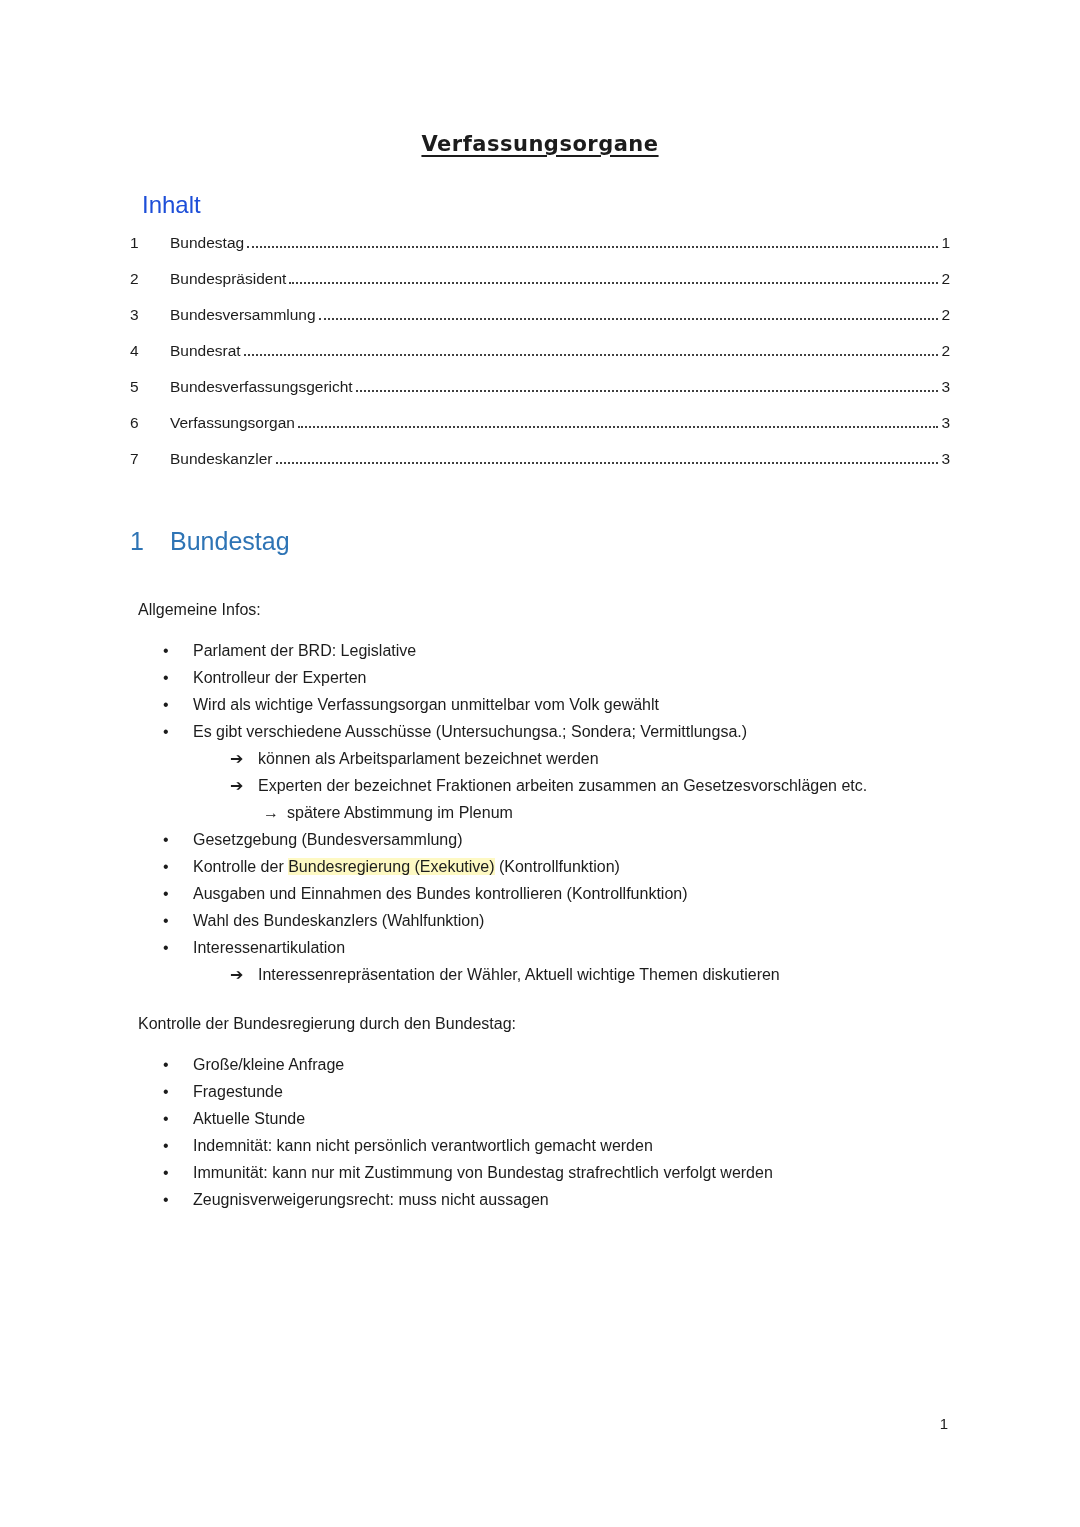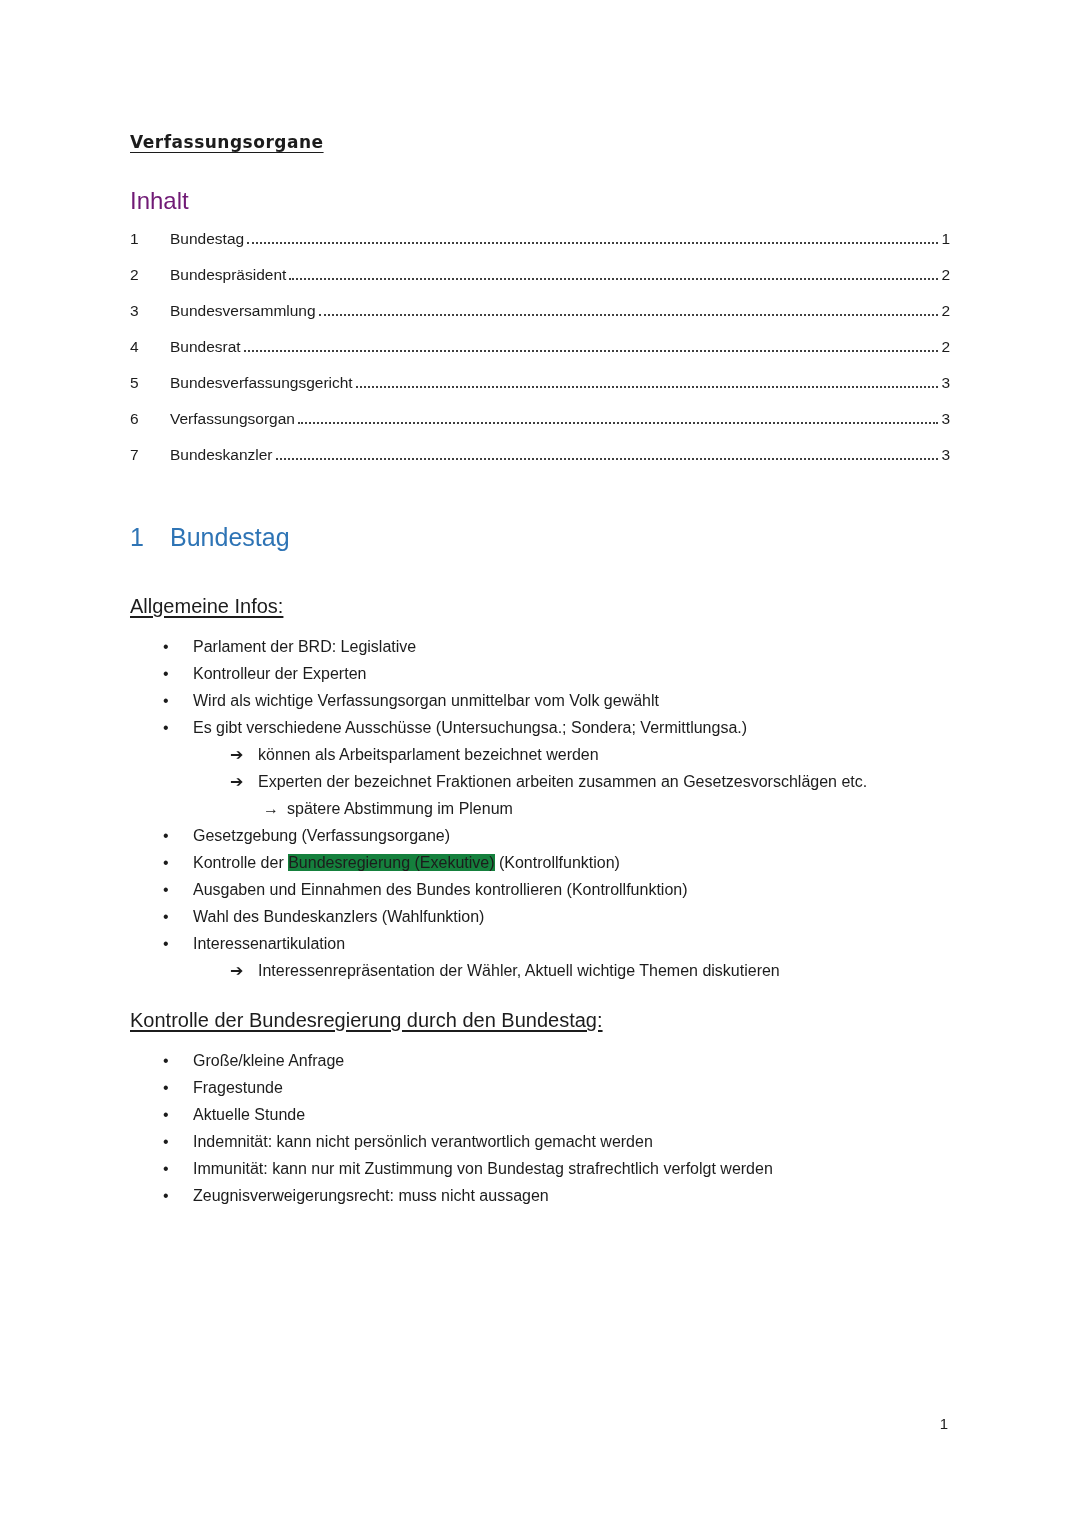--- a/index.html
+++ b/index.html
@@ -9,35 +9,35 @@
     height: 1527px;
     margin: 0 auto;
     background: #ffffff;
     position: relative;
     padding: 132px 130px 0 130px;
     color: #1c1c1c;
     font-family: "Liberation Sans", "DejaVu Sans", sans-serif;
     overflow: hidden;
   }
   .doc-title {
-    text-align: left;
-    font-size: 17px;
+    text-align: center;
+    font-size: 21px;
     font-weight: 600;
     letter-spacing: 0.5px;
     text-decoration: underline;
     text-underline-offset: 4px;
     margin: 0 0 34px 0;
     font-family: "DejaVu Sans", sans-serif;
   }
   .toc-heading {
-    color: #701a75;
+    color: #1d4ed8;
     font-size: 24px;
     font-weight: 400;
     line-height: 29px;
-    margin: 0 0 14px 0;
+    margin: 0 0 14px 12px;
   }
   .toc-row {
     display: flex;
     align-items: baseline;
     font-size: 15.5px;
     line-height: 19px;
     margin-bottom: 17px;
     color: #1c1c1c;
   }
   .toc-num { width: 40px; flex: 0 0 auto; }
@@ -53,41 +53,40 @@
   .section-heading {
     color: #2E74B5;
     font-size: 25px;
     font-weight: 400;
     line-height: 30px;
     margin: 58px 0 44px 0;
     display: flex;
   }
   .section-num { width: 40px; flex: 0 0 auto; }
   .sub-heading {
-    font-size: 20px;
+    font-size: 16px;
     line-height: 20px;
-    text-decoration: underline;
     text-underline-offset: 3px;
-    margin: 26px 0 17px 0;
+    margin: 26px 0 17px 8px;
   }
   .doc-list { margin: 0; padding: 0; }
   .row {
     display: flex;
     font-size: 16px;
     line-height: 27px;
   }
   .l1 { margin-left: 33px; }
   .l1 .marker { width: 30px; flex: 0 0 auto; }
   .l2 { margin-left: 100px; }
   .l2 .marker { width: 28px; flex: 0 0 auto; font-weight: 700; }
   .l3 { margin-left: 133px; }
   .l3 .marker { width: 24px; flex: 0 0 auto; }
   .text { flex: 1 1 auto; }
   .b { font-weight: 400; }
-  .hl { background: #15803d; }
+  .hl { background: #fef9c3; }
   .page-num {
     position: absolute;
     right: 132px;
     bottom: 95px;
     font-size: 15px;
     color: #1c1c1c;
   }
 </style>
 </head>
 <body>
@@ -178,21 +177,21 @@
     <div class="row l3">
       <span class="marker">→</span>
       <span class="text">spätere Abstimmung im Plenum</span>
     </div>
   </div>
 
 
   <div class="doc-list">
     <div class="row l1">
       <span class="marker">•</span>
-      <span class="text"><span>Gesetzgebung </span><span class="hl"></span><span class="b">(Verfassungsorgane)</span></span>
+      <span class="text"><span>Gesetzgebung </span><span class="hl"></span><span class="b">(Bundesversammlung)</span></span>
     </div>
     <div class="row l1">
       <span class="marker">•</span>
       <span class="text"><span>Kontrolle der </span><span class="hl">Bundesregierung (Exekutive)</span><span class="b"> (Kontrollfunktion)</span></span>
     </div>
     <div class="row l1">
       <span class="marker">•</span>
       <span class="text"><span>Ausgaben und Einnahmen des Bundes kontrollieren </span><span class="hl"></span><span class="b">(Kontrollfunktion)</span></span>
     </div>
     <div class="row l1">

